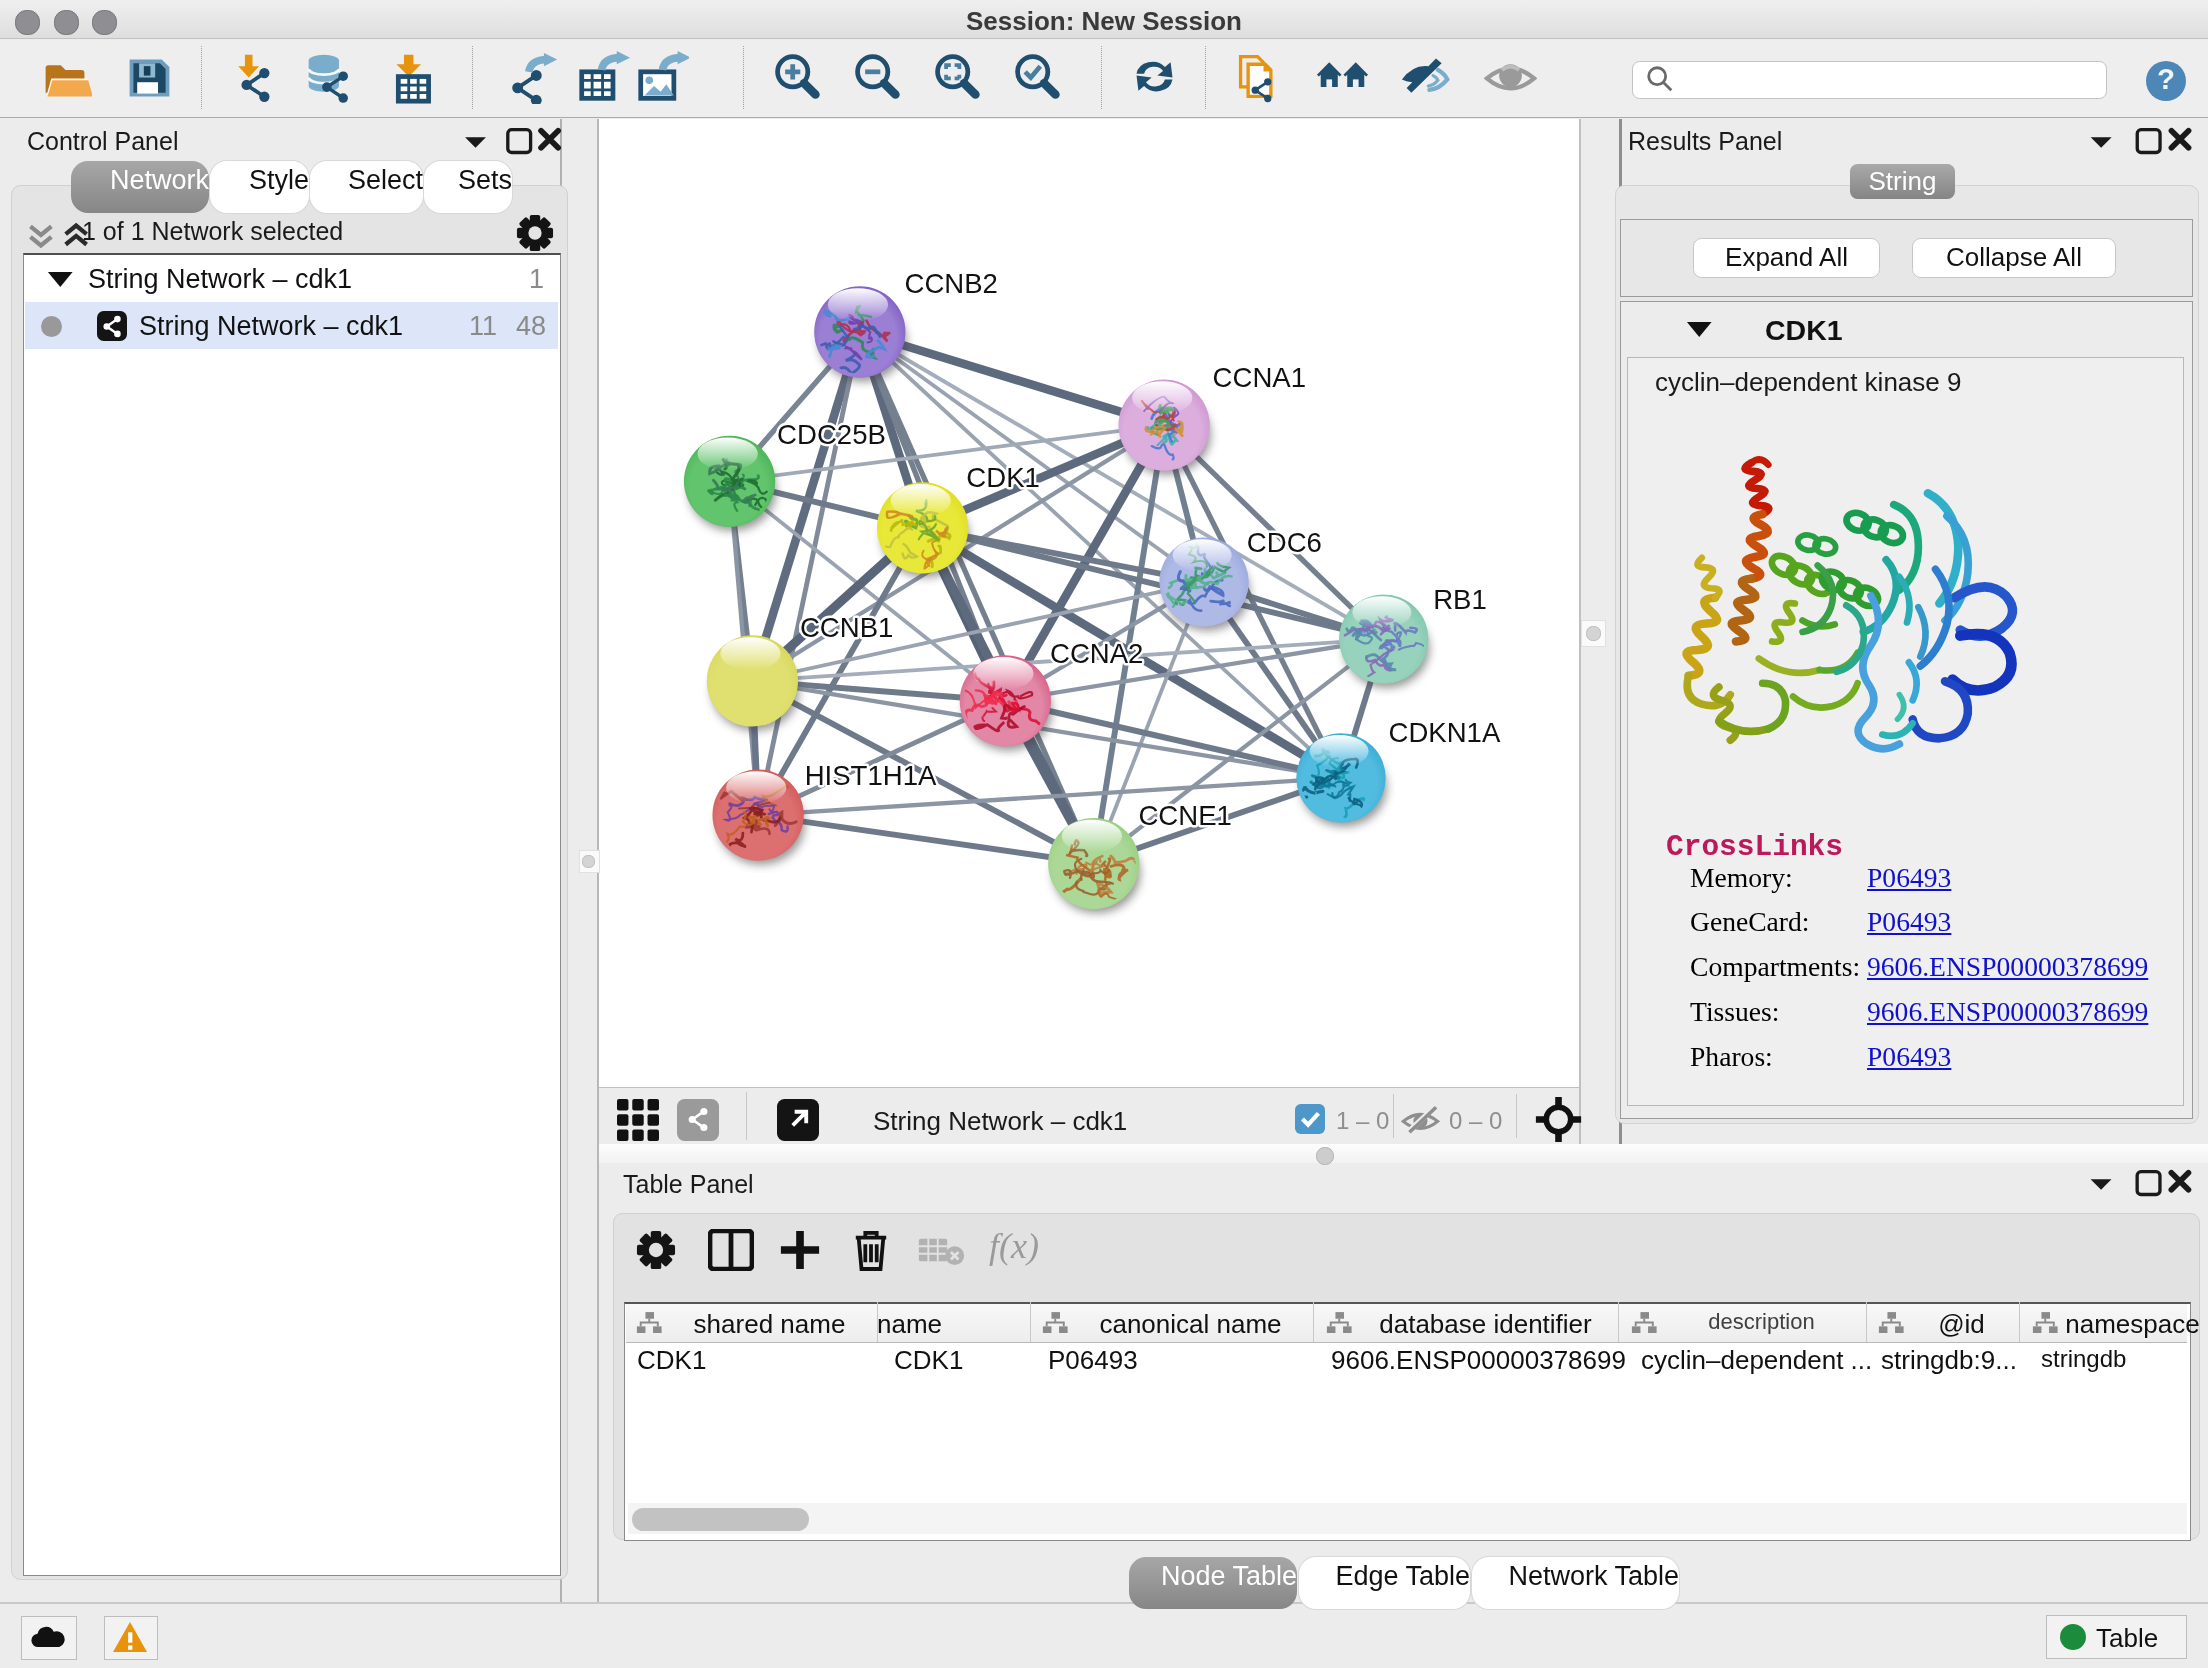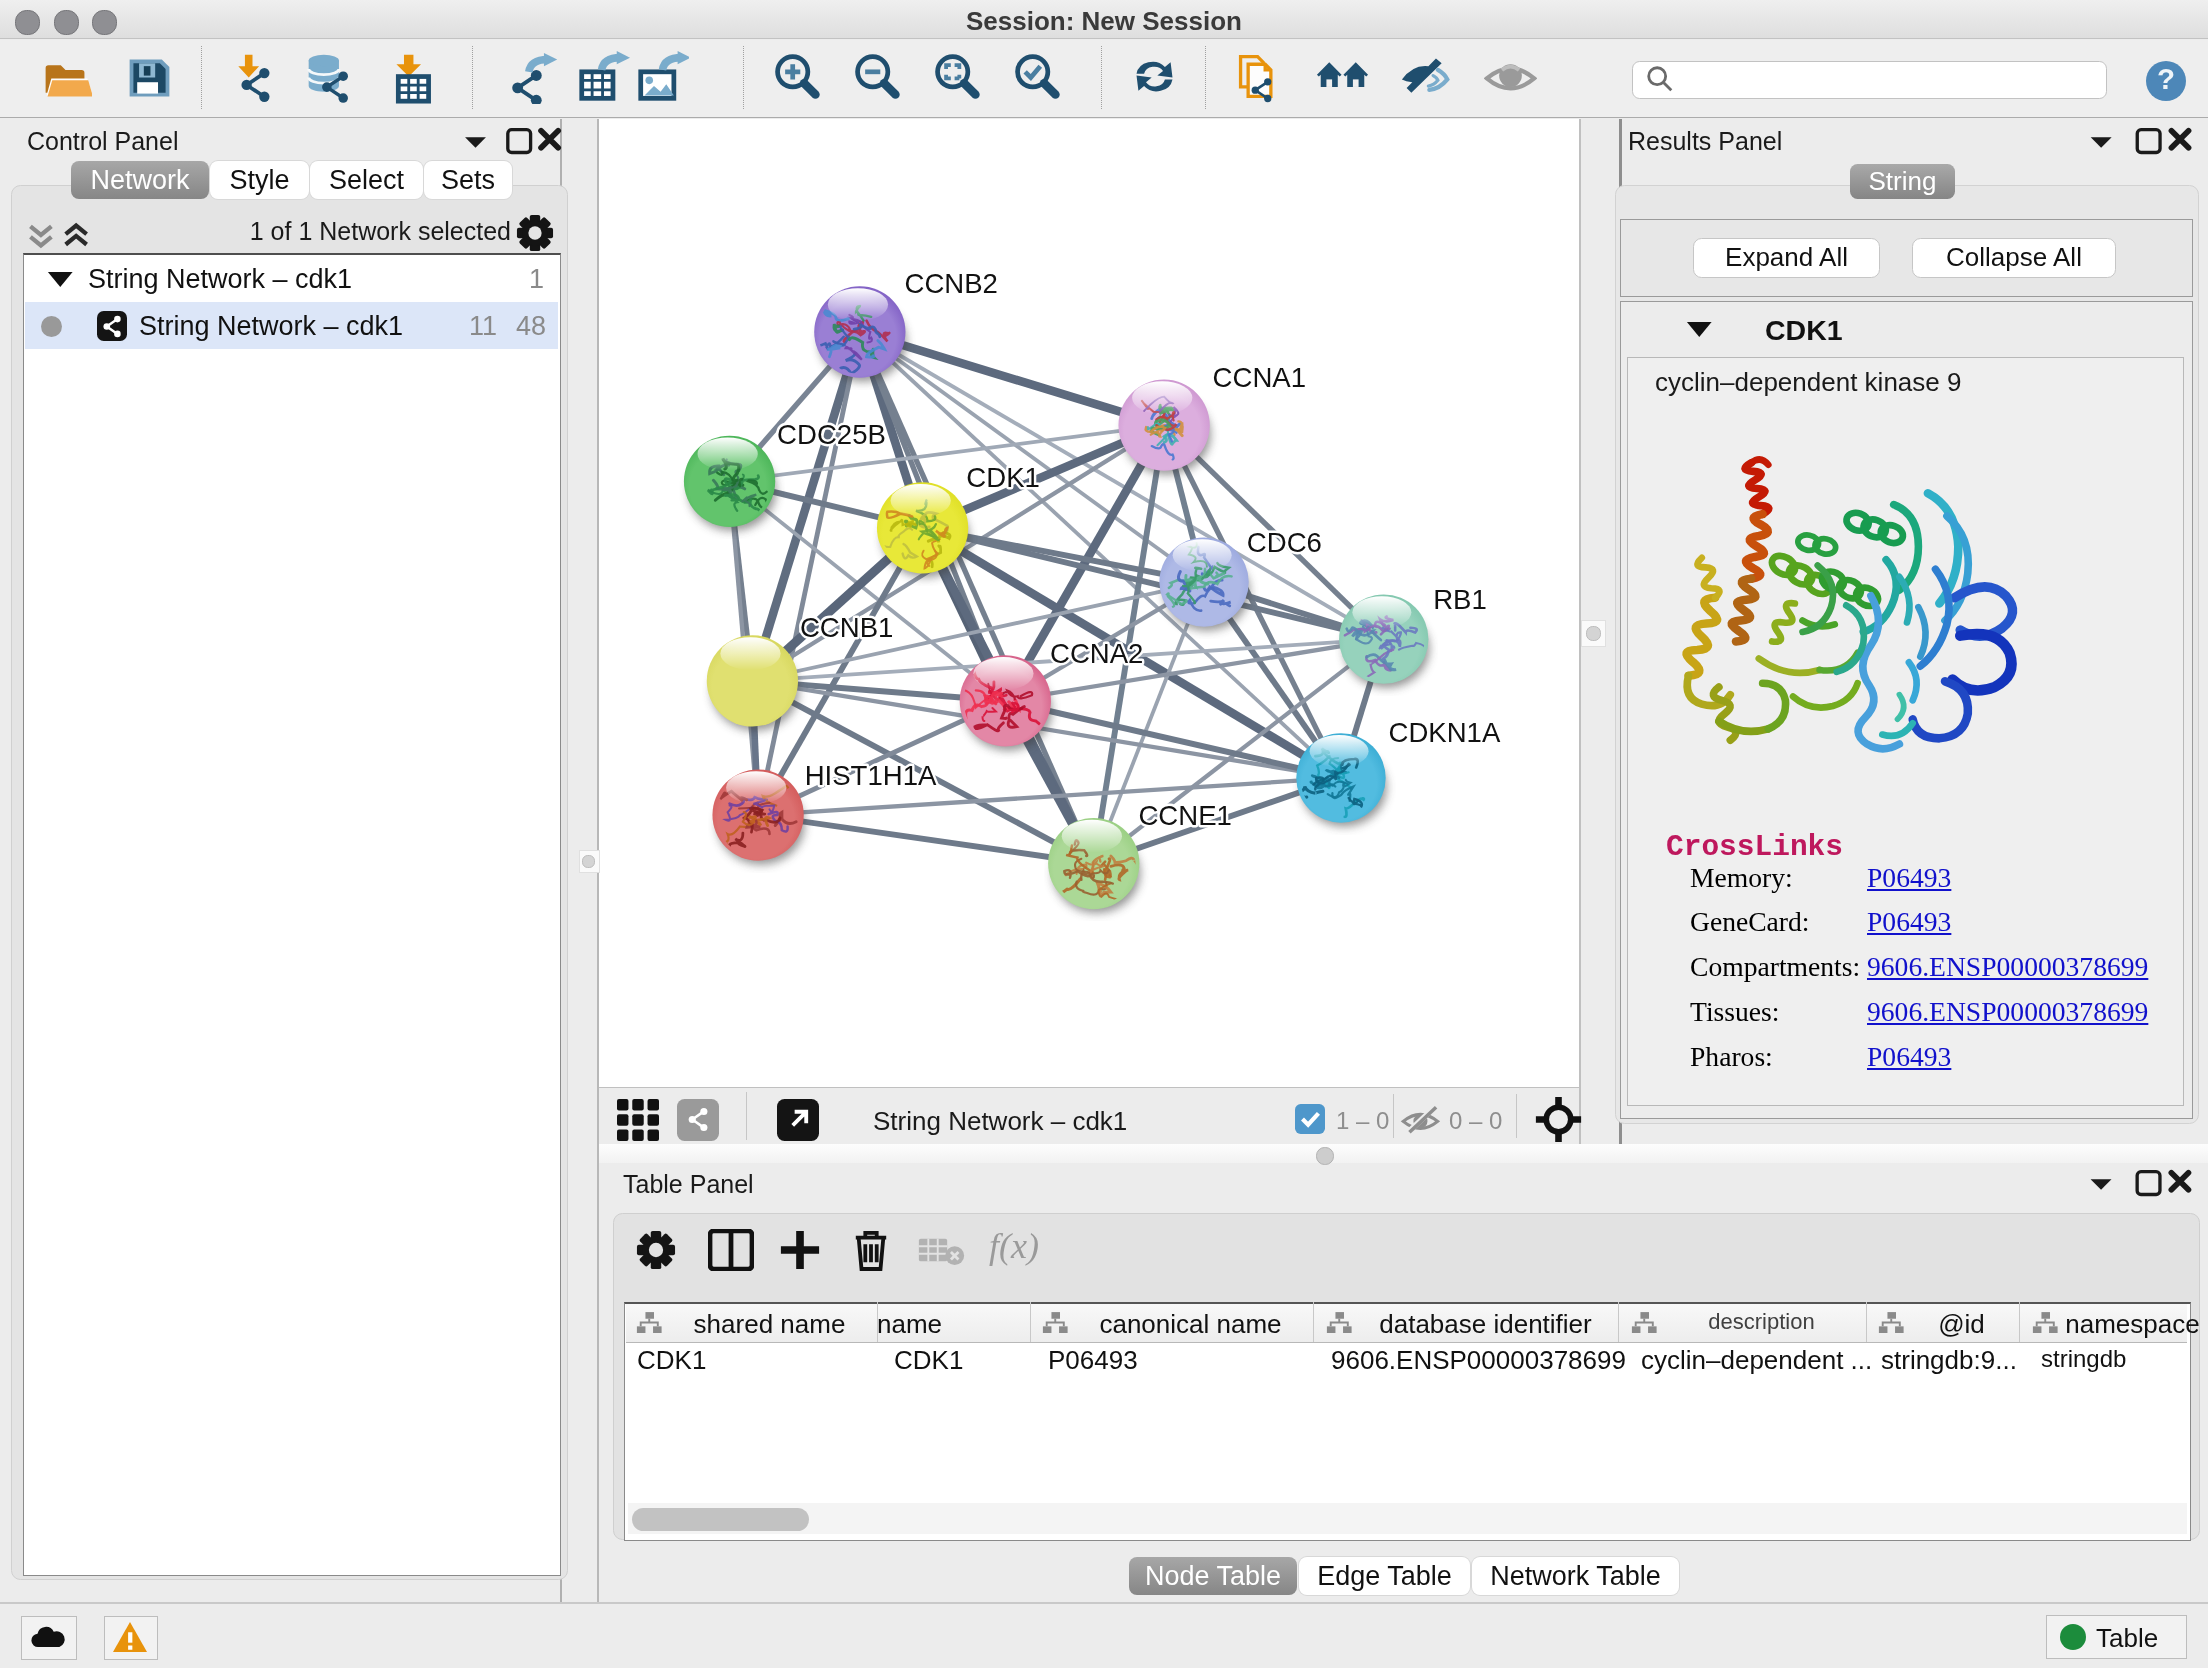--- a/index.html
+++ b/index.html
@@ -1,16 +1,16 @@
 <!DOCTYPE html>
 <html style="font-size:15px"><head><meta charset="utf-8"><style>
 html,body{margin:0;padding:0}
 body{width:2208px;height:1668px;position:relative;background:#ececec;font-family:"Liberation Sans",sans-serif;overflow:hidden}
 .pHead{position:absolute;font-size:25px;color:#1a1a1a}
-.tab{position:absolute;height:38px;background:#ffffff;border-radius:8px;text-align:center;font-size:27px;line-height:38px;color:#111;box-shadow:0 0 0 1px #d8d8d8}
+.tab{position:absolute;height:52px;background:#ffffff;border-radius:17px;text-align:right;font-size:27px;line-height:38px;color:#111;box-shadow:0 0 0 1px #d8d8d8}
 .selTab{background:linear-gradient(#a7a7a7,#868686);color:#fff;box-shadow:none}
 .btn{position:absolute;background:#ffffff;border:1.9px solid #c6c6c6;border-radius:8.6px;text-align:center;font-size:26px;line-height:36px;color:#111}
 .clRow{position:absolute;left:1690px;width:495px;font-size:27.6px;font-family:"Liberation Serif",serif;color:#000}
 .clLab{display:inline-block;width:177px}
 .clLink{color:#1111cc;text-decoration:underline}
 </style></head><body>
 <div style="position:absolute;left:0;top:0;width:2208px;height:38px;background:linear-gradient(#efefef,#dedede);border-bottom:1.9px solid #c2c2c2"></div>
 <div style="position:absolute;left:15px;top:9.5px;width:23px;height:23px;border-radius:11.4px;background:#8f8f93;border:1px solid #76767a"></div>
 <div style="position:absolute;left:54px;top:9.5px;width:23px;height:23px;border-radius:11.4px;background:#8f8f93;border:1px solid #76767a"></div>
 <div style="position:absolute;left:92px;top:9.5px;width:23px;height:23px;border-radius:11.4px;background:#8f8f93;border:1px solid #76767a"></div>
@@ -567,21 +567,21 @@
 </svg>
 <div style="position:absolute;left:11.4px;top:185px;width:555px;height:1393px;background:#e4e4e4;border:1px solid #d0d0d0;border-radius:9.5px"></div>
 <div class="tab selTab" style="left:71px;top:161px;width:138px">Network</div>
 <div class="tab" style="left:210px;top:161px;width:99px">Style</div>
 <div class="tab" style="left:310px;top:161px;width:113px">Select</div>
 <div class="tab" style="left:424px;top:161px;width:88px">Sets</div>
 <svg width="571" height="48" viewBox="0 0 600 50" style="position:absolute;left:0;top:211px">
  <path d="M32 16 l11 9 11 -9 M32 27 l11 9 11 -9" stroke="#8a8a8a" stroke-width="4.5" fill="none"></path>
  <path d="M69 24 l11 -9 11 9 M69 35 l11 -9 11 9" stroke="#2a2a2a" stroke-width="4.5" fill="none"></path>
 </svg>
-<div style="position:absolute;left:93px;top:217px;width:418px;height:28.5px;text-align:right;font-size:25px;color:#1a1a1a">1 of 1 Network selected</div>
+<div style="position:absolute;left:82px;top:217px;width:418px;height:28.5px;text-align:left;font-size:25px;color:#1a1a1a">1 of 1 Network selected</div>
 <svg width="38" height="38" viewBox="0 0 40 40" style="position:absolute;left:516px;top:214px">
     <rect x="14.5" y="1" width="11" height="19" rx="2" fill="#141414" transform="rotate(0 20 20)"></rect>
     <rect x="14.5" y="1" width="11" height="19" rx="2" fill="#141414" transform="rotate(45 20 20)"></rect>
     <rect x="14.5" y="1" width="11" height="19" rx="2" fill="#141414" transform="rotate(90 20 20)"></rect>
     <rect x="14.5" y="1" width="11" height="19" rx="2" fill="#141414" transform="rotate(135 20 20)"></rect>
     <rect x="14.5" y="1" width="11" height="19" rx="2" fill="#141414" transform="rotate(180 20 20)"></rect>
     <rect x="14.5" y="1" width="11" height="19" rx="2" fill="#141414" transform="rotate(225 20 20)"></rect>
     <rect x="14.5" y="1" width="11" height="19" rx="2" fill="#141414" transform="rotate(270 20 20)"></rect>
     <rect x="14.5" y="1" width="11" height="19" rx="2" fill="#141414" transform="rotate(315 20 20)"></rect>
     <circle cx="20" cy="20" r="13" fill="#141414"></circle>

